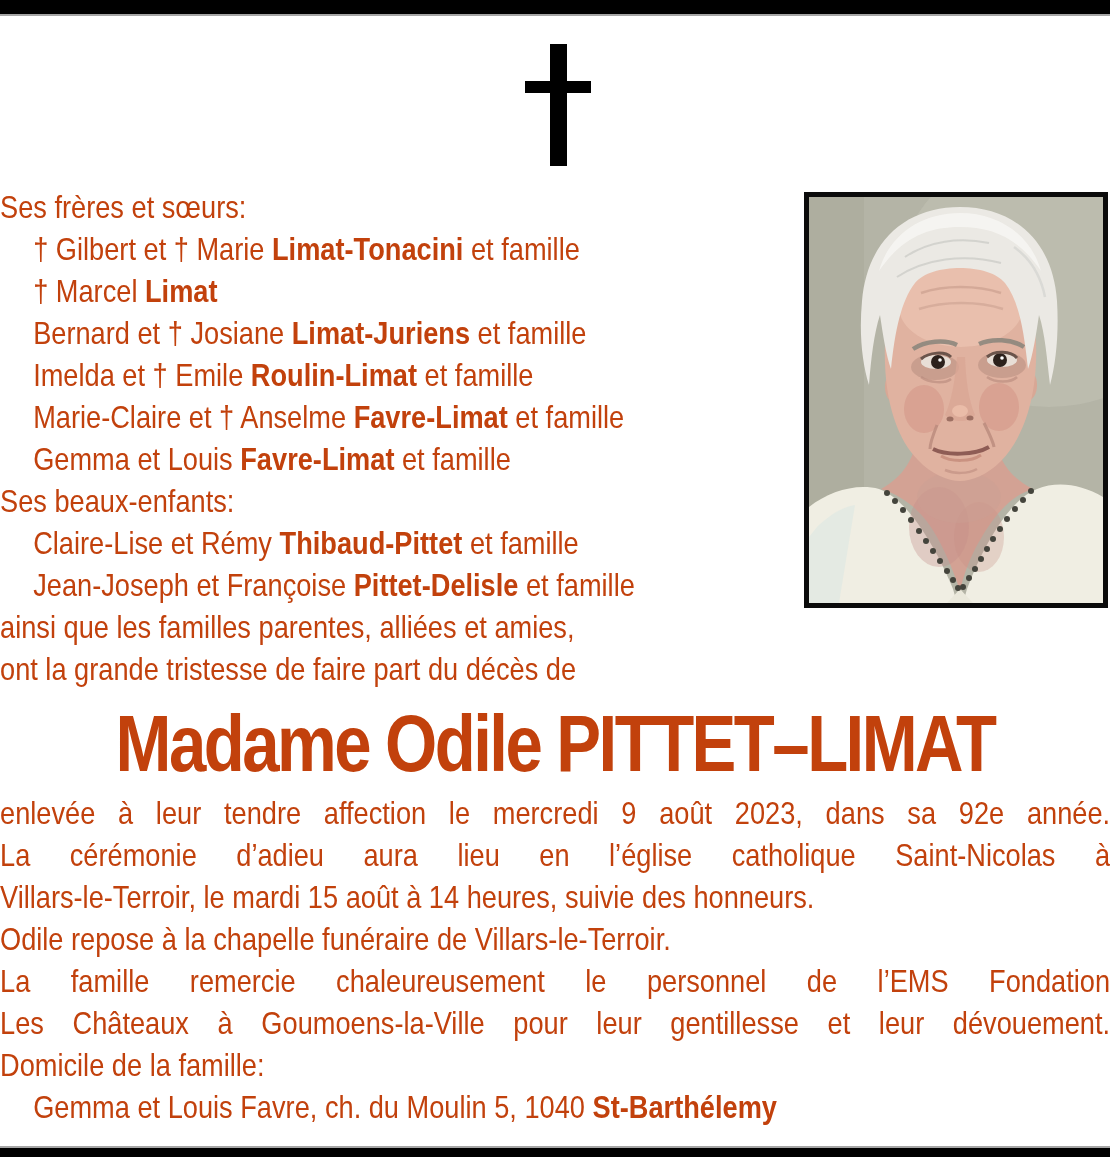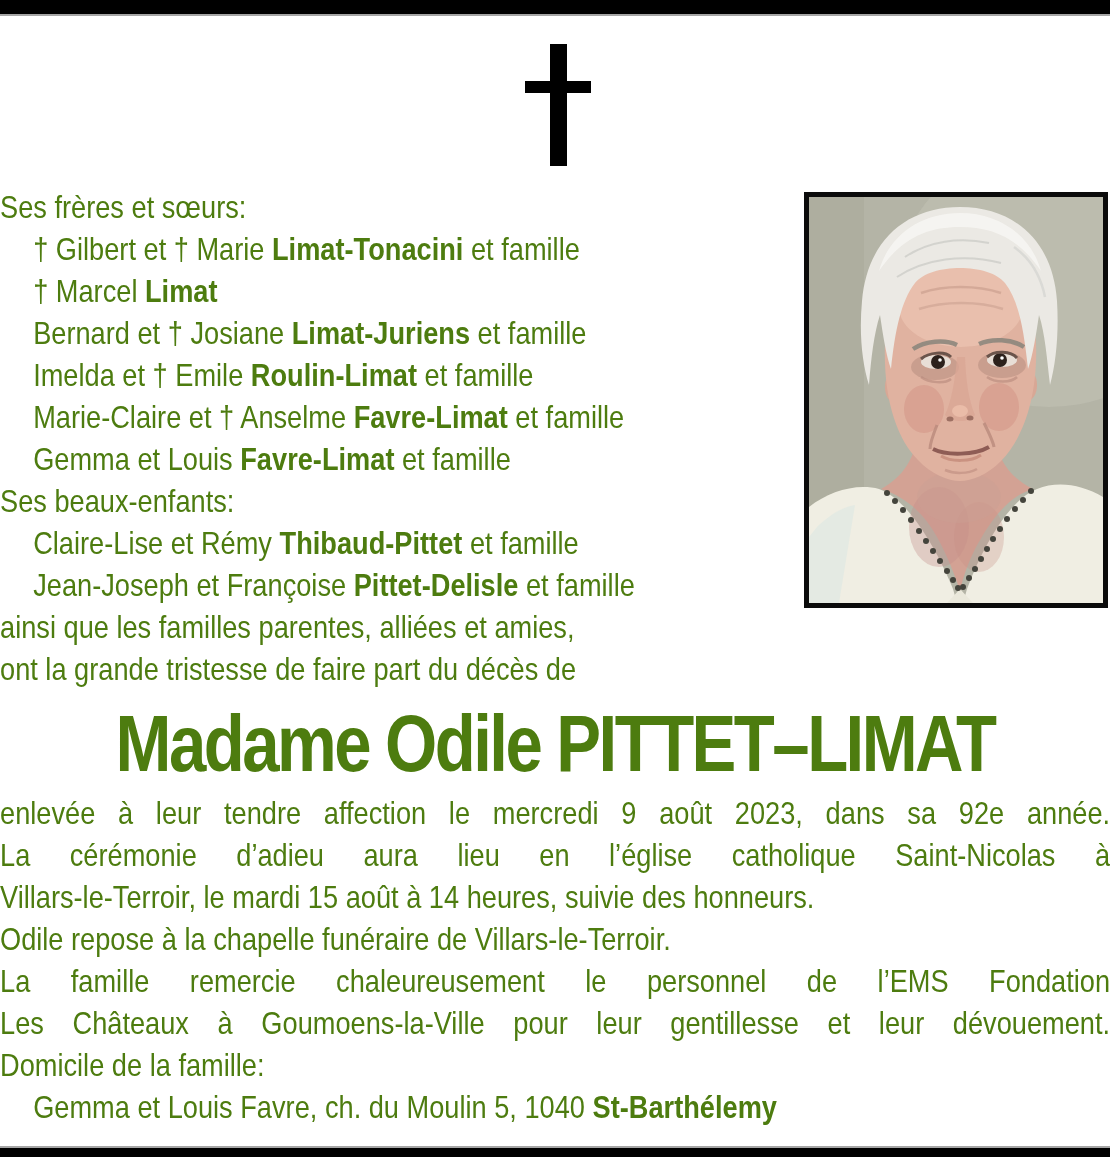--- a/index.html
+++ b/index.html
@@ -1,18 +1,18 @@
 <!DOCTYPE html>
 <html><head>
 <meta charset="utf-8">
 <style>
   html,body{margin:0;padding:0;background:#fff;}
   .page{
     position:relative;width:1110px;height:1157px;background:#ffffff;overflow:hidden;
-    font-family:"Liberation Sans","DejaVu Sans",sans-serif;color:#4d7c0f;
+    font-family:"Liberation Sans","DejaVu Sans",sans-serif;color:#c2410c;
   }
   
   .bar{position:absolute;left:0;width:1110px;background:#000000;}
   .bar-top{top:0;height:14px;border-bottom:2px solid #a6a6a6;}
   .bar-bottom{top:1146px;height:11px;border-top:2px solid #a6a6a6;}
 
   
   .cross{position:absolute;left:0;top:0;}
   .cross-v{position:absolute;left:550px;top:44px;width:17px;height:122px;background:#000;}
   .cross-h{position:absolute;left:525px;top:81px;width:66px;height:12px;background:#000;}

